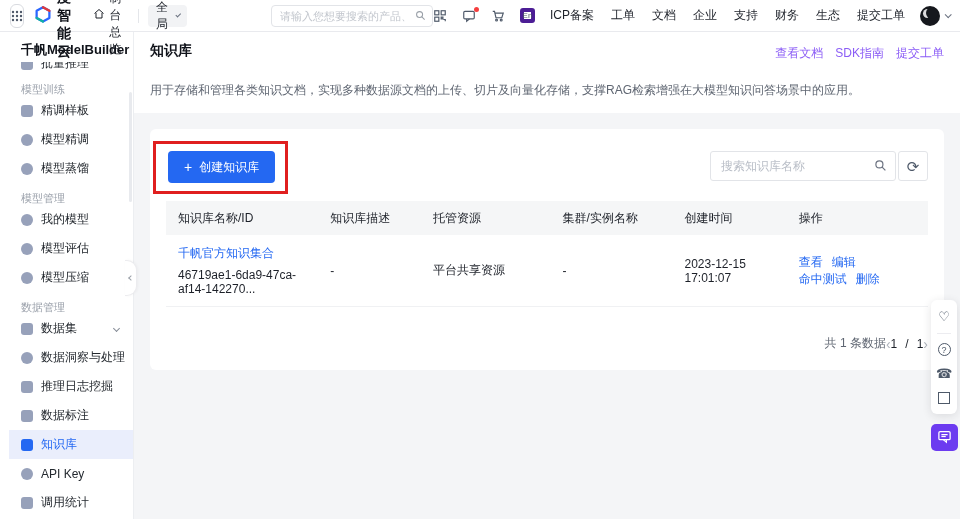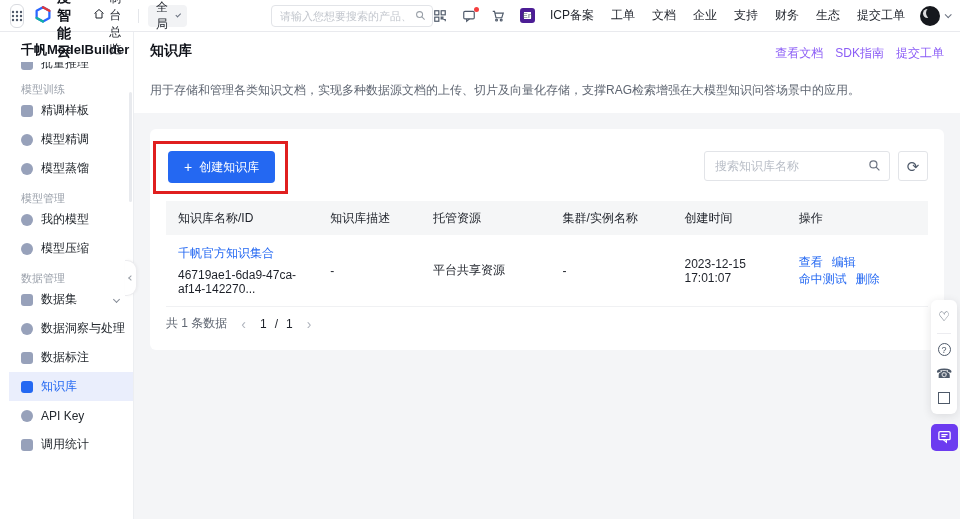--- a/index.html
+++ b/index.html
@@ -58,38 +58,38 @@
   .page-desc { font-size:12px; color:#5f6672; margin-top:22px; }
   .head-links { position:absolute; right:16px; top:13px; display:flex; gap:12px; }
   .head-links span { color:#8b5cf6; cursor:pointer; }
 
   .card { background:#fff; border-radius:6px; margin:16px; padding:22px 16px 18px; }
   .card-toolbar { display:flex; justify-content:space-between; align-items:flex-start; margin-bottom:18px; }
   .btn-wrap { position:relative; margin-left:2px; }
   .create-btn { display:inline-flex; align-items:center; gap:7px; height:32px; padding:0 16px; background:#2468f2; color:#fff; border:none; border-radius:4px; font-size:12px; cursor:pointer; font-family:inherit; }
   .plus { font-size:14px; line-height:1; font-weight:400; }
   .annotation { position:absolute; top:-10px; left:-15px; right:-13px; bottom:-11px; border:3px solid #e01f1f; pointer-events:none; }
-  .search-group { display:flex; gap:8px; }
+  .search-group { display:flex; gap:2px; }
   .kb-search { position:relative; }
   .kb-search input { width:186px; height:30px; border:1px solid #e2e4e8; border-radius:3px; padding:0 28px 0 10px; font-size:12px; outline:none; color:#1d2129; }
   .kb-search input::placeholder { color:#b9bec7; }
   .kb-search .s-ico { position:absolute; right:9px; top:8px; }
   .refresh-btn { width:30px; height:30px; border:1px solid #e2e4e8; border-radius:3px; background:#fff; color:#4e5969; font-size:15px; line-height:1; cursor:pointer; }
 
   table { width:100%; border-collapse:collapse; table-layout:fixed; font-size:12px; }
   thead th { background:#f5f6f7; font-weight:400; color:#1d2129; text-align:left; height:34px; padding:0 8px; }
   thead th:first-child { padding-left:12px; }
   tbody td { padding:10px 8px; border-bottom:1px solid #f0f1f3; vertical-align:middle; }
   tbody td:first-child { padding-left:12px; }
   .kb-name { color:#2468f2; cursor:pointer; display:block;font-family:Liberation Serif, serif; }
   .kb-id { color:#1d2129; margin-top:6px; }
   .action-link { color:#2468f2; cursor:pointer; margin-right:9px; white-space:nowrap; }
   .action-link:last-child { margin-right:0; }
 
-  .pagination { display:flex; align-items:center; gap:14px; margin-top:8px; color:#5f6672; }
+  .pagination { display:flex; justify-content:flex-end; align-items:center; margin-top:28px; color:#5f6672; }
   .pg-arrow { color:#aeb3bc; font-size:14px; cursor:pointer; line-height:1; }
   .pg-nums { display:flex; gap:8px; color:#1d2129; }
 
   
   .float-panel { position:absolute; right:3px; top:300px; width:26px; background:#fff; border-radius:6px; box-shadow:0 2px 10px rgba(31,35,41,.12); display:flex; flex-direction:column; align-items:center; padding:8px 0; gap:9px; z-index:6; }
   .fp-ico { width:16px; height:16px; display:flex; align-items:center; justify-content:center; color:#4e5969; font-size:13px; cursor:pointer; }
   .fp-divider { width:14px; height:1px; background:#ececf0; }
   .fp-help { width:13px; height:13px; border:1px solid #4e5969; border-radius:50%; font-size:9px; }
   .fp-grid { width:12px; height:12px; border:1px solid #4e5969; position:relative; }
   .fp-grid::after { content:""; position:absolute; inset:0; background:linear-gradient(#fff,#fff) 50% 50%/2px 100% no-repeat, linear-gradient(#fff,#fff) 50% 50%/100% 2px no-repeat; }
@@ -213,32 +213,40 @@
           <span class="sb-ico circle"></span>
           <span>模型蒸馏</span>
         </div>
         <div class="sb-section">模型管理</div>
         <div class="sb-item">
           <span class="sb-ico circle"></span>
           <span>我的模型</span>
         </div>
         <div class="sb-item">
           <span class="sb-ico circle"></span>
+          <span>模型评估</span>
+        </div>
+        <div class="sb-item">
+          <span class="sb-ico circle"></span>
           <span>模型压缩</span>
         </div>
         <div class="sb-section">数据管理</div>
         <div class="sb-item">
           <span class="sb-ico square"></span>
           <span>数据集</span>
           <i class="sb-caret"></i>
         </div>
         <div class="sb-item">
           <span class="sb-ico circle"></span>
           <span>数据洞察与处理</span>
           <i class="sb-dot" style="background: rgb(36, 104, 242);"></i>
+        </div>
+        <div class="sb-item">
+          <span class="sb-ico square"></span>
+          <span>推理日志挖掘</span>
         </div>
         <div class="sb-item">
           <span class="sb-ico square"></span>
           <span>数据标注</span>
         </div>
         <div class="sb-item active">
           <span class="sb-ico square"></span>
           <span>知识库</span>
         </div>
         <div class="sb-item">

